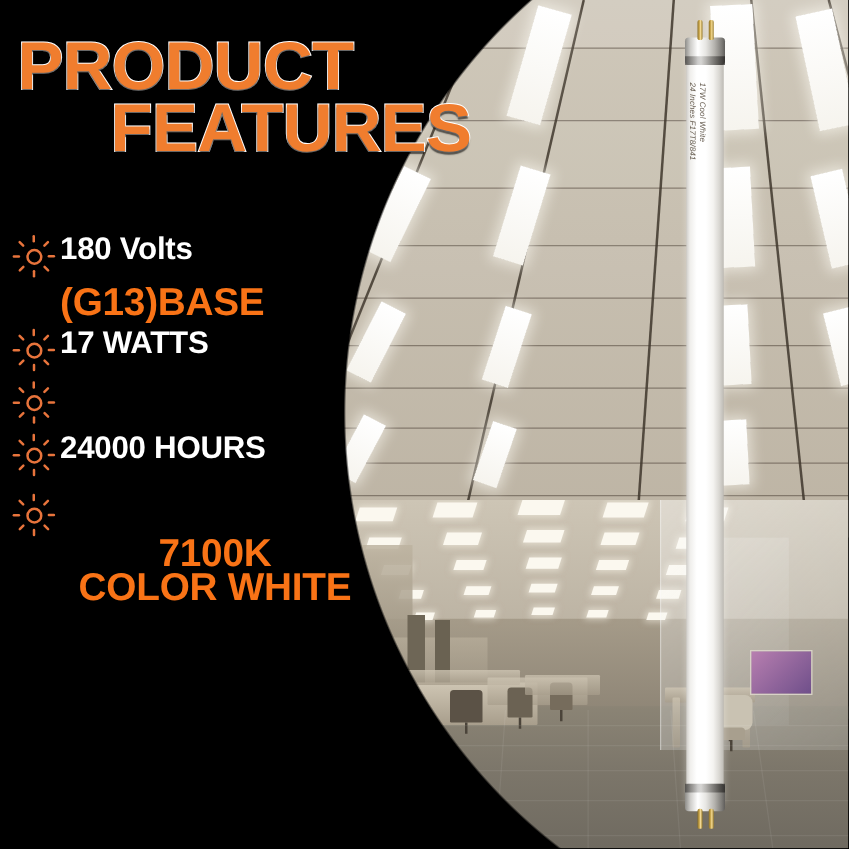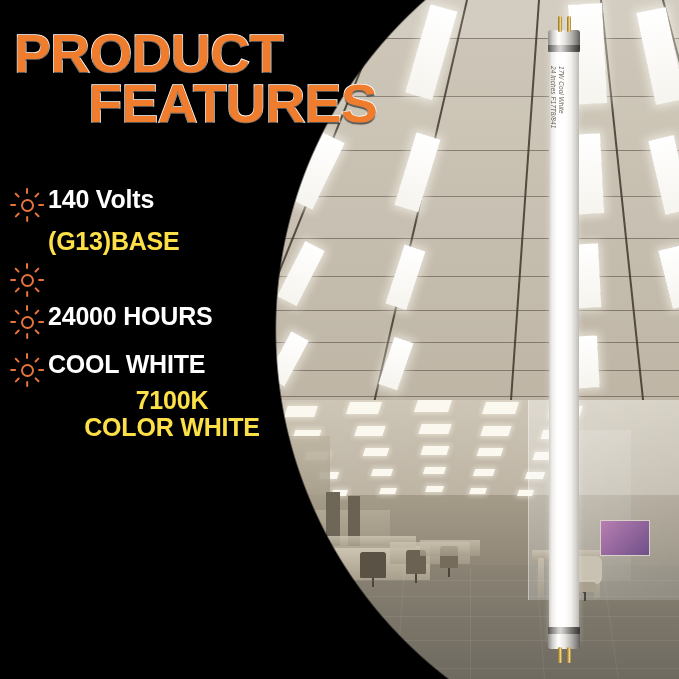--- a/index.html
+++ b/index.html
@@ -261,24 +261,24 @@
   .feature-text {
     color: #ffffff;
     font-family: "Liberation Sans", sans-serif;
     font-weight: bold;
     font-size: 25px;
     line-height: 26px;
     letter-spacing: -0.2px;
     white-space: nowrap;
   }
   .feature-extra {
-    color:#fde047;
+    color:#f97316;
     font-family: "Liberation Sans", sans-serif;
     font-weight: bold;
-    font-size: 25px;
+    font-size: 31px;
     line-height: 27px;
     letter-spacing: -0.2px;
     text-align: center;
     width: 300px;
     margin-left: 12px;
   }
   .feature-extra.indent-left { text-align: left; margin-left: 38px; }
 </style>
 </head>
 <body>
@@ -441,28 +441,44 @@
             <div class="ring"></div>
             <div class="ray" style="transform:rotate(0deg);"></div>
             <div class="ray" style="transform:rotate(45deg);"></div>
             <div class="ray" style="transform:rotate(90deg);"></div>
             <div class="ray" style="transform:rotate(135deg);"></div>
             <div class="ray" style="transform:rotate(180deg);"></div>
             <div class="ray" style="transform:rotate(225deg);"></div>
             <div class="ray" style="transform:rotate(270deg);"></div>
             <div class="ray" style="transform:rotate(315deg);"></div>
           </div>
-          <div class="feature-text">140 Volts</div>
+          <div class="feature-text">180 Volts</div>
         </div>
       </div>
 
       <div class="feature">
         <div class="feature-extra indent-left">(G13)BASE</div>
       </div>
 
+      <div class="feature">
+        <div class="feature-row">
+          <div class="sun-icon">
+            <div class="ring"></div>
+            <div class="ray" style="transform:rotate(0deg);"></div>
+            <div class="ray" style="transform:rotate(45deg);"></div>
+            <div class="ray" style="transform:rotate(90deg);"></div>
+            <div class="ray" style="transform:rotate(135deg);"></div>
+            <div class="ray" style="transform:rotate(180deg);"></div>
+            <div class="ray" style="transform:rotate(225deg);"></div>
+            <div class="ray" style="transform:rotate(270deg);"></div>
+            <div class="ray" style="transform:rotate(315deg);"></div>
+          </div>
+          <div class="feature-text">17 WATTS</div>
+        </div>
+      </div>
 
       <div class="feature">
         <div class="feature-row">
           <div class="sun-icon">
             <div class="ring"></div>
             <div class="ray" style="transform:rotate(0deg);"></div>
             <div class="ray" style="transform:rotate(45deg);"></div>
             <div class="ray" style="transform:rotate(90deg);"></div>
             <div class="ray" style="transform:rotate(135deg);"></div>
             <div class="ray" style="transform:rotate(180deg);"></div>
@@ -496,21 +512,20 @@
             <div class="ring"></div>
             <div class="ray" style="transform:rotate(0deg);"></div>
             <div class="ray" style="transform:rotate(45deg);"></div>
             <div class="ray" style="transform:rotate(90deg);"></div>
             <div class="ray" style="transform:rotate(135deg);"></div>
             <div class="ray" style="transform:rotate(180deg);"></div>
             <div class="ray" style="transform:rotate(225deg);"></div>
             <div class="ray" style="transform:rotate(270deg);"></div>
             <div class="ray" style="transform:rotate(315deg);"></div>
           </div>
-          <div class="feature-text">COOL WHITE</div>
         </div>
         <div class="feature-extra">7100K</div>
         <div class="feature-extra">COLOR WHITE</div>
       </div>
 
     </div>
   </div>
 
 </div>
 

